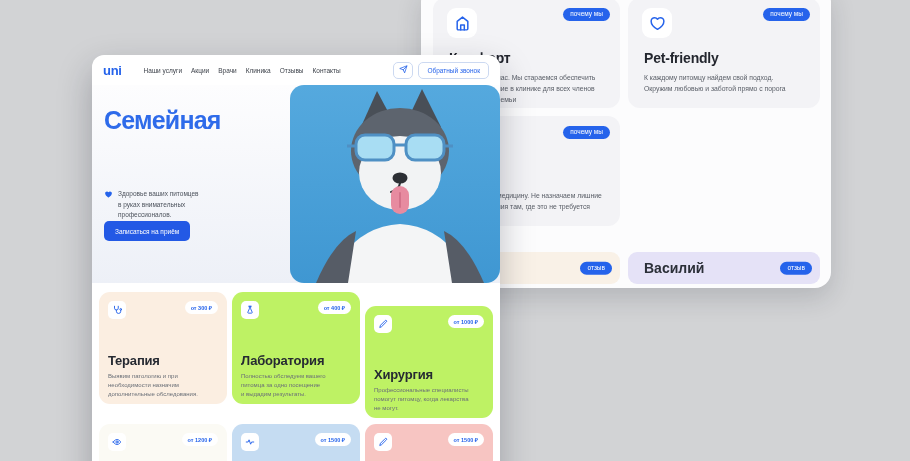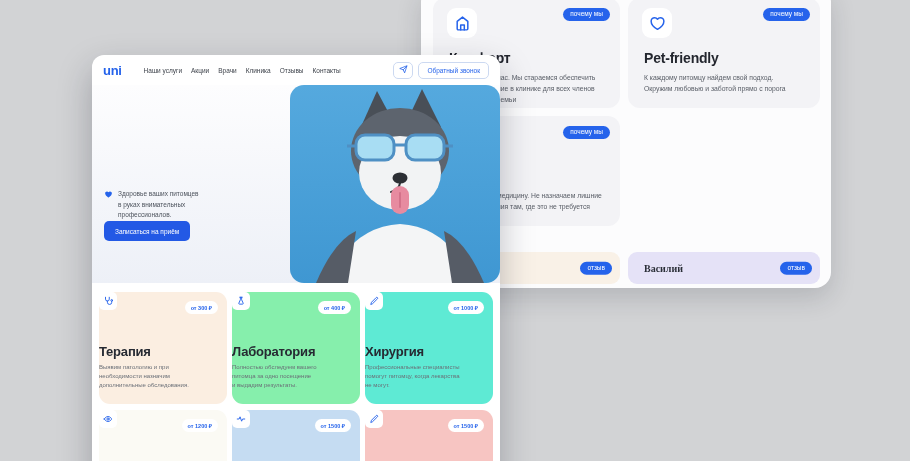--- a/index.html
+++ b/index.html
@@ -42,21 +42,21 @@
     position:absolute; left:16px; top:74px; margin:0; right:10px;
     font-size:6.8px; line-height:1.65; color:#585d66; white-space:pre-line;
   }
   .feature p.frag { left:64px; }
 
   .review { position:absolute; top:266px; height:32px; border-radius:9px; }
   .r0 { left:12px;  width:187px; }
   .r1 { left:207px; width:192px; }
   .review .name {
     position:absolute; left:16px; top:50%; transform:translateY(-50%);
-    font-size:10px; font-weight:700; color:#2b2f38;font-family:Liberation Serif, serif;
+    font-size:14px; font-weight:700; color:#2b2f38;
   }
   .review .pill { position:absolute; right:8px; top:50%; transform:translateY(-50%); }
 
   
   .front-card {
     position:absolute; left:92px; top:55px; width:408px; height:450px;
     background:#fff; border-radius:12px; overflow:hidden;
     box-shadow:0 14px 34px rgba(20,26,40,.28);
   }
   .nav {
@@ -101,21 +101,21 @@
 
   .services { position:absolute; left:0; top:228px; right:0; }
   .services h2 {
     margin:0; padding:11px 12px 0;
     font-size:18px; font-weight:700; color:#22252c; letter-spacing:-.3px;
   }
   .cards {
     display:grid; grid-template-columns:repeat(3,1fr);
     gap:6px 5px; padding:9px 7px 0;
   }
-  .card { height:112px; border-radius:11px; box-sizing:border-box; position:relative; cursor:pointer; }
+  .card { height:112px; border-radius:11px; padding:9px; box-sizing:border-box; position:relative; cursor:pointer; }
   .card .icon-box {
     width:18px; height:18px; border-radius:5px; background:#fff;
     display:flex; align-items:center; justify-content:center;
   }
   .card .icon-box svg { width:10px; height:10px; stroke:#2563eb; fill:none; stroke-width:1.5; stroke-linecap:round; stroke-linejoin:round; }
   .card .price {
     position:absolute; right:9px; top:9px; background:#fff; color:#2563eb;
     font-size:5.5px; font-weight:700; padding:2.5px 6px; border-radius:8px; white-space:nowrap;
   }
   .card h4 { margin:34px 0 0; font-size:13px; font-weight:700; color:#262a32; letter-spacing:-.2px; }
@@ -196,21 +196,21 @@
             <svg viewBox="0 0 16 16">
                 <path d="M14 2L7.5 8.5M14 2L10 14 7.5 8.5 2 6.5z"></path>
               </svg>
           </span>
         </button>
         <button class="btn-outline">Обратный звонок</button>
       </div>
     </header>
 
     <div class="hero">
-      <h1></h1>
+      <h1><span class="accent">Семейная</span></h1>
       <div class="tagline-row">
         <svg viewBox="0 0 16 16">
             <path d="M8 13.5C8 13.5 2 10 2 5.8 2 3.9 3.6 2.5 5.3 2.5 6.4 2.5 7.4 3.1 8 4 8.6 3.1 9.6 2.5 10.7 2.5 12.4 2.5 14 3.9 14 5.8 14 10 8 13.5 8 13.5z"></path>
           </svg>
         <span class="tagline">Здоровье ваших питомцев
 в руках внимательных
 профессионалов.</span>
       </div>
       <button class="cta">Записаться на приём</button>
 
@@ -245,35 +245,35 @@
                 <circle cx="14" cy="7" r="1.4"></circle>
               </svg>
           </span>
           <span class="price">от 300 ₽</span>
           <h4>Терапия</h4>
           <p>Выявим патологию и при
 необходимости назначим
 дополнительные обследования.</p>
         </div>
 
-        <div class="card" style="background: #86efac;">
+        <div class="card" style="background: #bef264;">
           <span class="icon-box">
             <svg viewBox="0 0 16 16">
                 <path d="M7 2v4L4.5 11.5A1.2 1.2 0 0 0 5.6 13h4.8a1.2 1.2 0 0 0 1.1-1.5L9 6V2"></path>
                 <path d="M6 2h4"></path>
               </svg>
           </span>
           <span class="price">от 400 ₽</span>
           <h4>Лаборатория</h4>
           <p>Полностью обследуем вашего
 питомца за одно посещение
 и выдадим результаты.</p>
         </div>
 
-        <div class="card" style="background: #5eead4;">
+        <div class="card" style="background: #bef264; margin-top: 14px;">
           <span class="icon-box">
             <svg viewBox="0 0 16 16">
                 <path d="M3 13l1-3 7.5-7.5a1.4 1.4 0 0 1 2 2L6 12z"></path>
               </svg>
           </span>
           <span class="price">от 1000 ₽</span>
           <h4>Хирургия</h4>
           <p>Профессиональные специалисты
 помогут питомцу, когда лекарства
 не могут.</p>

